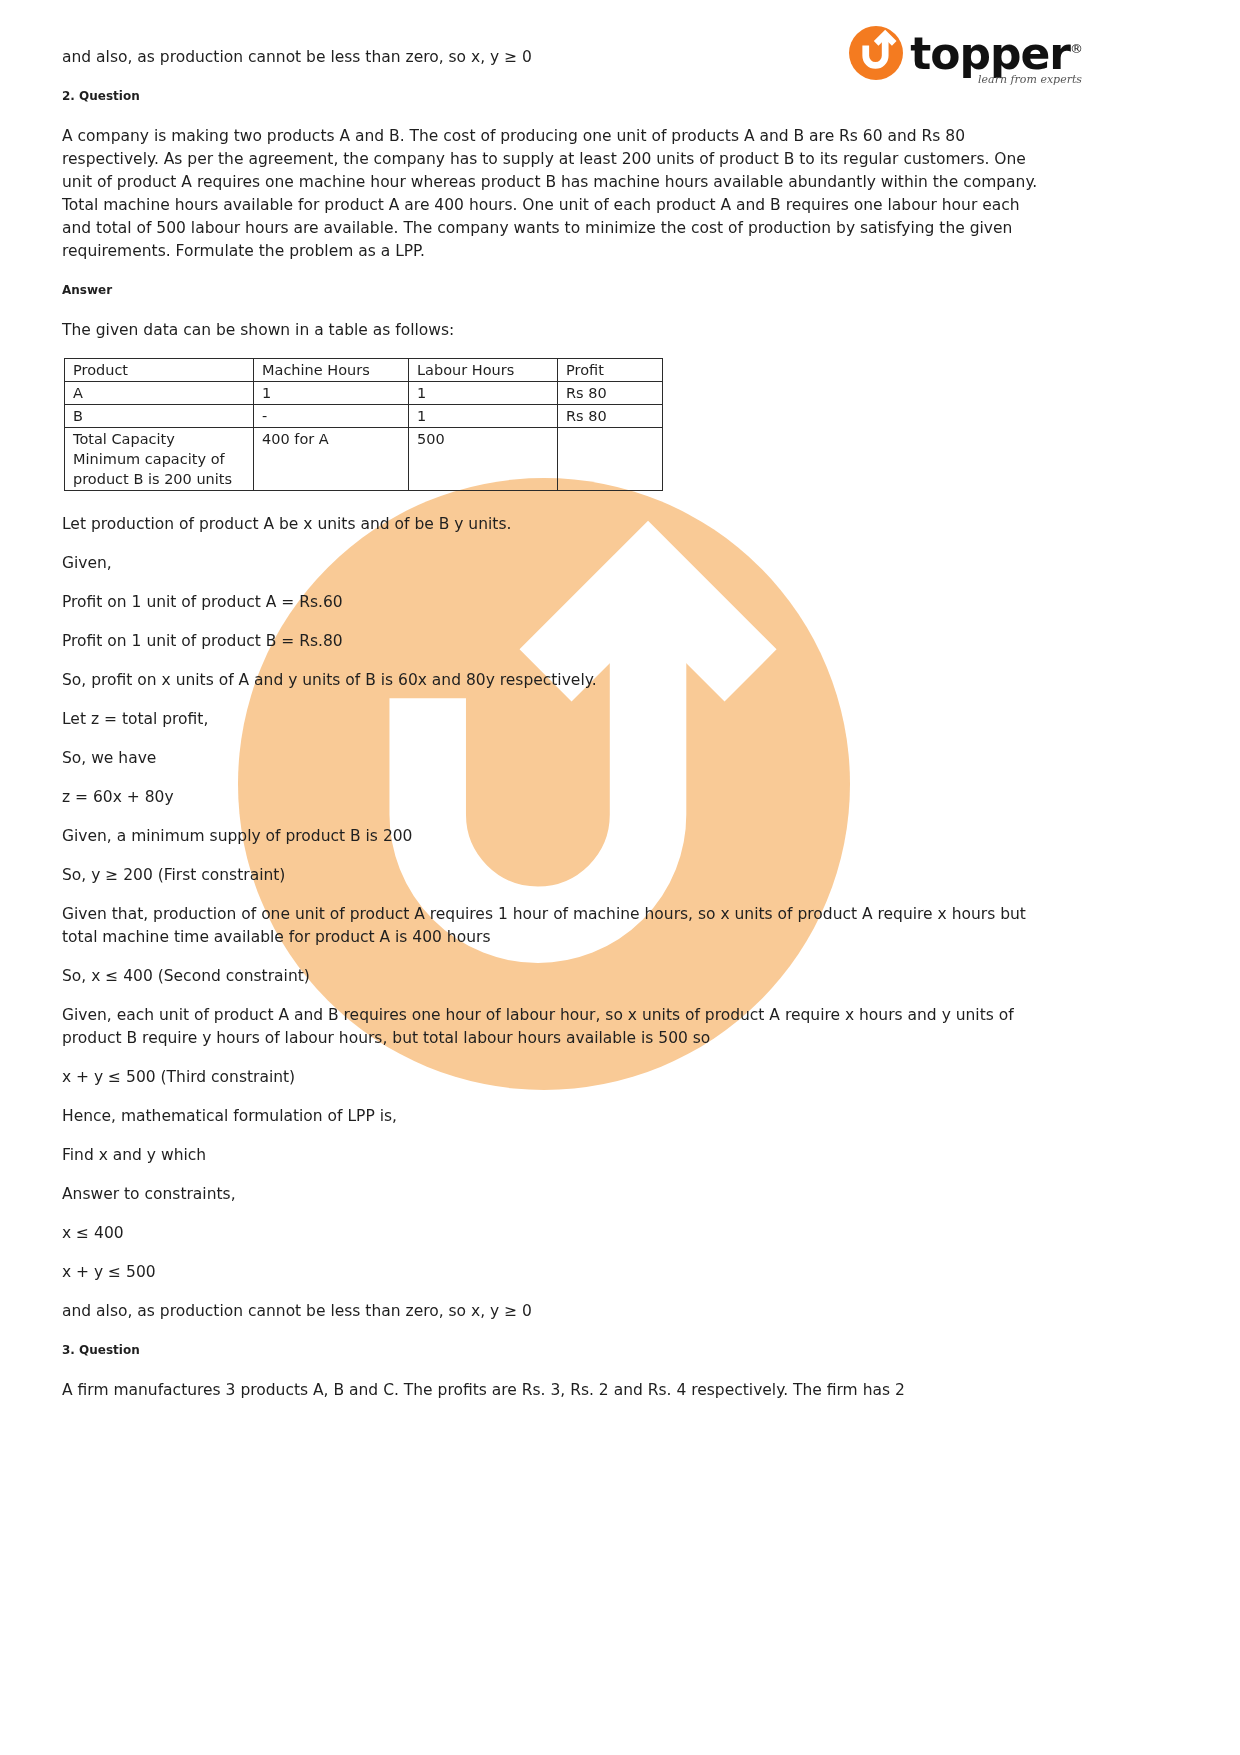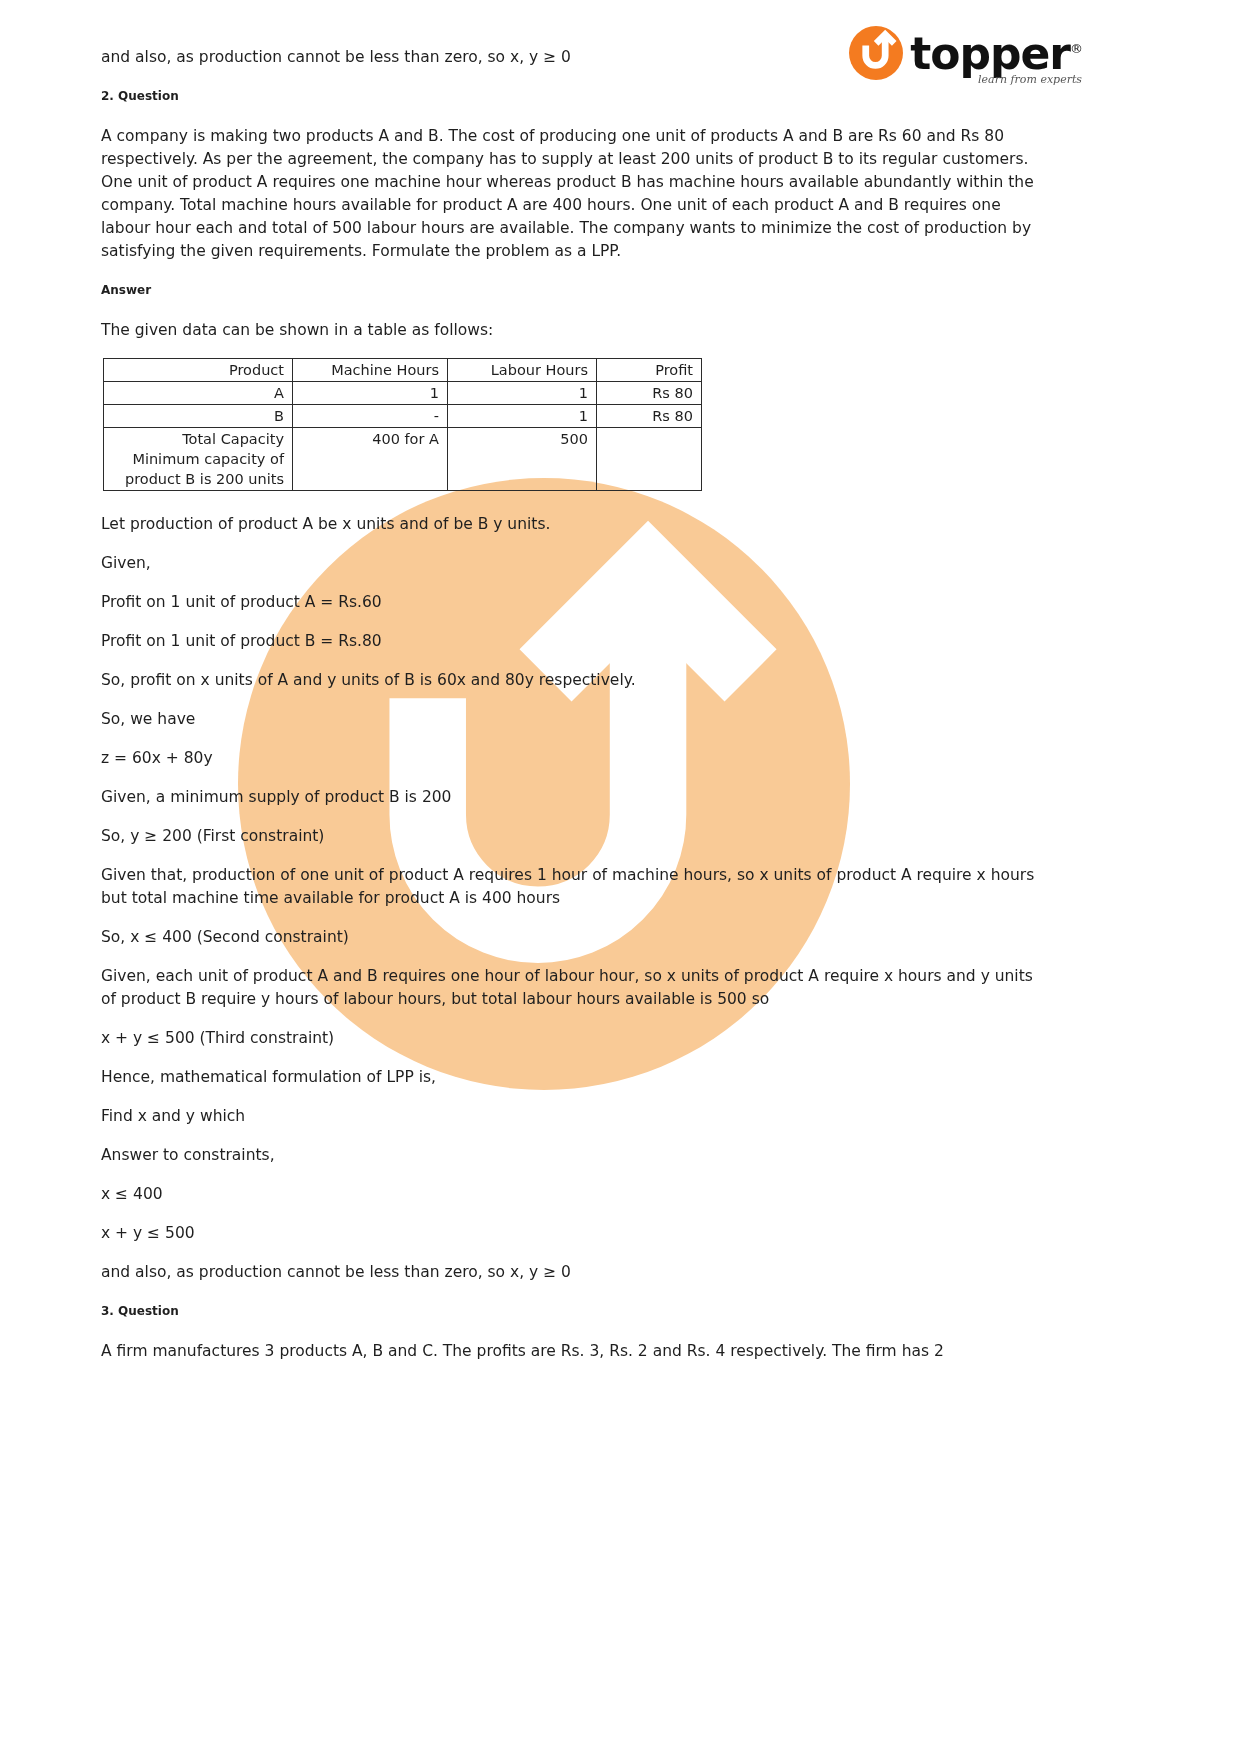--- a/index.html
+++ b/index.html
@@ -22,21 +22,20 @@
     width: 612px;
     height: 612px;
     z-index: 0;
   }
   .content {
     position: relative;
     z-index: 1;
     padding: 46px 200px 0 62px;
     font-size: 15.5px;
     line-height: 23px;
-    margin-left: 39px;
   }
   .content p { margin: 0 0 16px 0; }
   .heading {
     font-weight: bold;
     font-size: 12px;
     margin: 0 0 17px 0;
   }
   .logo {
     position: absolute;
     top: 26px;
@@ -70,21 +69,21 @@
   }
   table.data-table {
     border-collapse: collapse;
     margin: 4px 0 22px 2px;
     font-size: 14.5px;
     line-height: 20px;
   }
   table.data-table th, table.data-table td {
     border: 1px solid #2b2b2b;
     padding: 1px 8px;
-    text-align: right;
+    text-align: left;
     vertical-align: top;
     font-weight: normal;
   }
   .col-product { width: 172px; }
   .col-machine { width: 138px; }
   .col-labour  { width: 132px; }
   .col-profit  { width: 88px; }
 </style>
 </head>
 <body>
@@ -148,20 +147,21 @@
         <td></td>
       </tr>
     </tbody>
       </table>
 
     <p>Let production of product A be x units and of be B y units.</p>
     <p>Given,</p>
     <p>Profit on 1 unit of product A = Rs.60</p>
     <p>Profit on 1 unit of product B = Rs.80</p>
     <p>So, profit on x units of A and y units of B is 60x and 80y respectively.</p>
+    <p>Let z = total profit,</p>
     <p>So, we have</p>
     <p>z = 60x + 80y</p>
     <p>Given, a minimum supply of product B is 200</p>
     <p>So, y ≥ 200 (First constraint)</p>
     <p>Given that, production of one unit of product A requires 1 hour of machine hours, so x units of product A require x hours but total machine time available for product A is 400 hours</p>
     <p>So, x ≤ 400 (Second constraint)</p>
     <p>Given, each unit of product A and B requires one hour of labour hour, so x units of product A require x hours and y units of product B require y hours of labour hours, but total labour hours available is 500 so</p>
     <p>x + y ≤ 500 (Third constraint)</p>
     <p>Hence, mathematical formulation of LPP is,</p>
     <p>Find x and y which</p>

